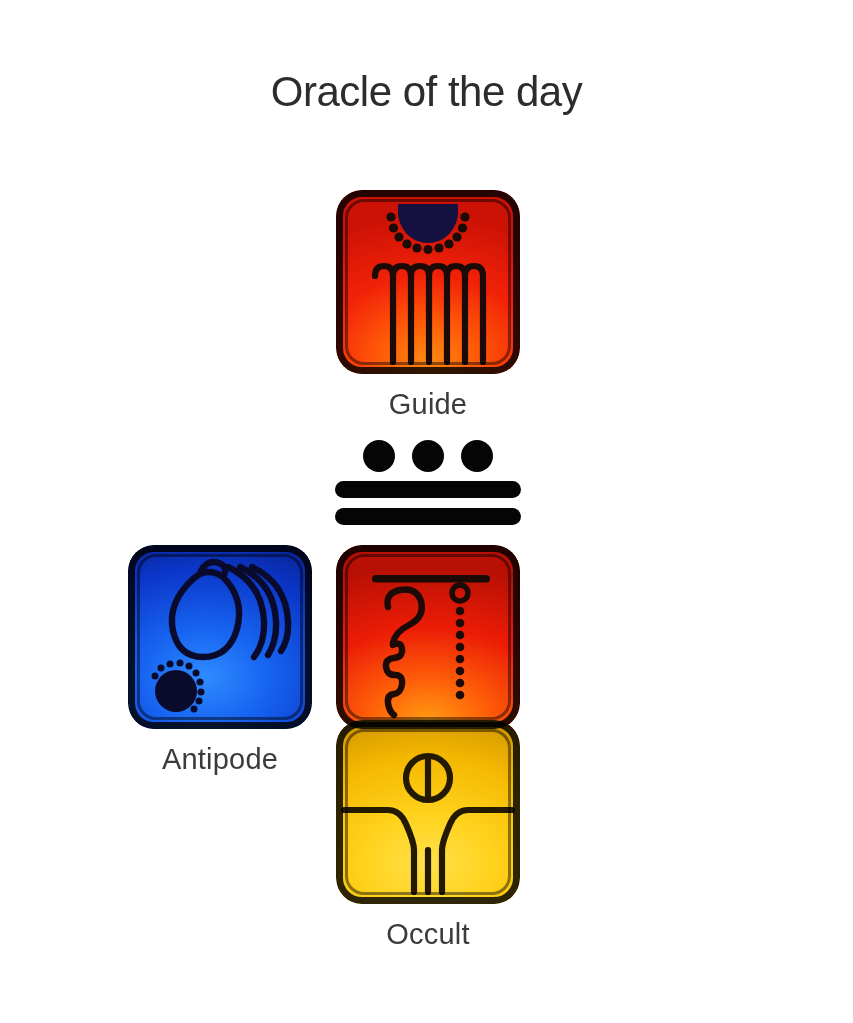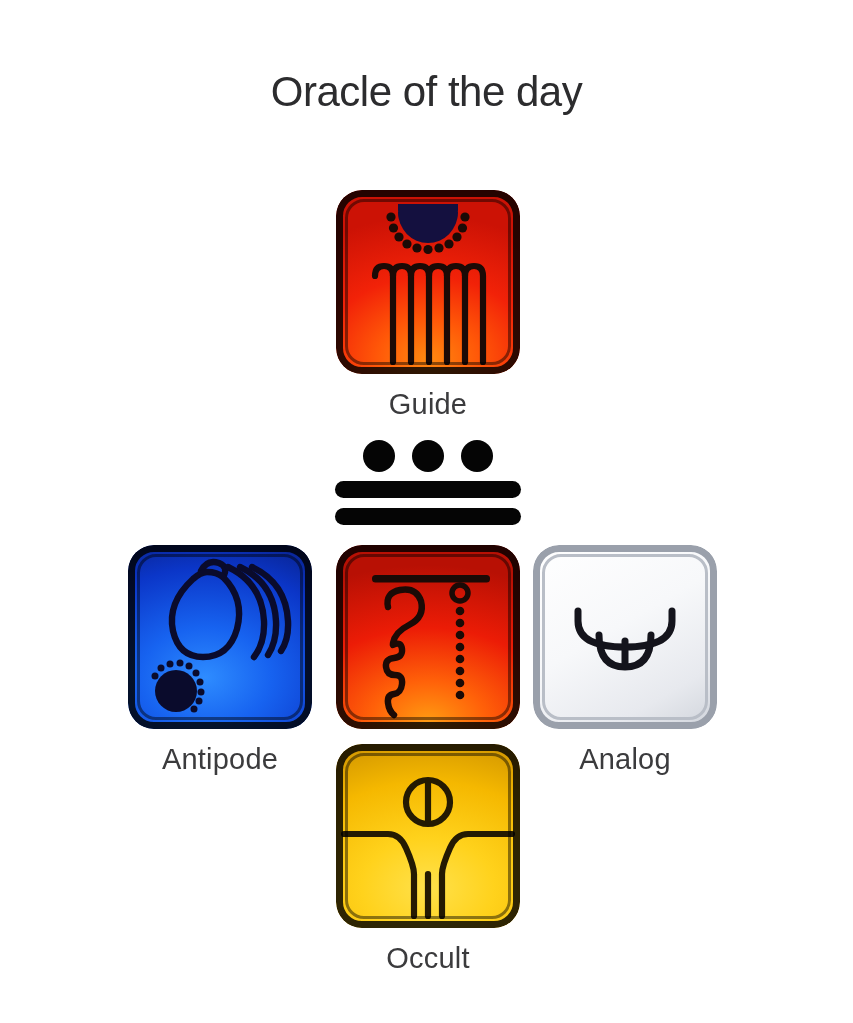--- a/index.html
+++ b/index.html
@@ -48,21 +48,21 @@
 
   .slot {
     position: absolute;
     width: 196px;
     text-align: center;
   }
   .slot-guide    { left: 330px; top: 0px; }
   .slot-antipode { left: 122px; top: 355px; }
   .slot-center   { left: 330px; top: 355px; }
   .slot-analog   { left: 527px; top: 355px; }
-  .slot-occult   { left: 330px; top: 554px; }
+  .slot-occult   { left: 330px; top: 530px; }
 
   .tile {
     position: relative;
     width: 184px;
     height: 184px;
     margin: 0 auto;
     border-radius: 26px;
     box-sizing: border-box;
     overflow: hidden;
   }
@@ -282,40 +282,20 @@
               <circle cx="124" cy="138" r="4.3"></circle>
               <circle cx="124" cy="150" r="4.3"></circle>
             </g>
           </svg>
         </div>
         <div class="bevel"></div>
         <div class="frame"></div>
       </div>
     </div>
 
-    <div class="slot slot-analog">
-      <div class="tile tile-white">
-        <div class="face face-white"></div>
-        <div class="art">
-          <svg viewBox="0 0 184 184" width="184" height="184" aria-hidden="true">
-            <g stroke="#14141c" stroke-width="7" fill="none" stroke-linecap="round">
-
-              <path d="M45 66 L45 76 q0 26 47 26 q47 0 47 -26 L139 66"></path>
-
-              <path d="M66 90 q0 32 26 32 q26 0 26 -32"></path>
-
-              <path d="M92 96 L92 121"></path>
-            </g>
-          </svg>
-        </div>
-        <div class="bevel"></div>
-        <div class="frame"></div>
-      </div>
-      <div class="label">Analog</div>
-    </div>
 
     <div class="slot slot-occult">
       <div class="tile tile-yellow">
         <div class="face face-yellow"></div>
         <div class="art">
           <svg viewBox="0 0 184 184" width="184" height="184" aria-hidden="true">
 
             <circle cx="92" cy="58" r="22" fill="none" stroke="#241a02" stroke-width="6.2"></circle>
             <path d="M92 38 L92 78" stroke="#241a02" stroke-width="6.2" stroke-linecap="round"></path>
 

